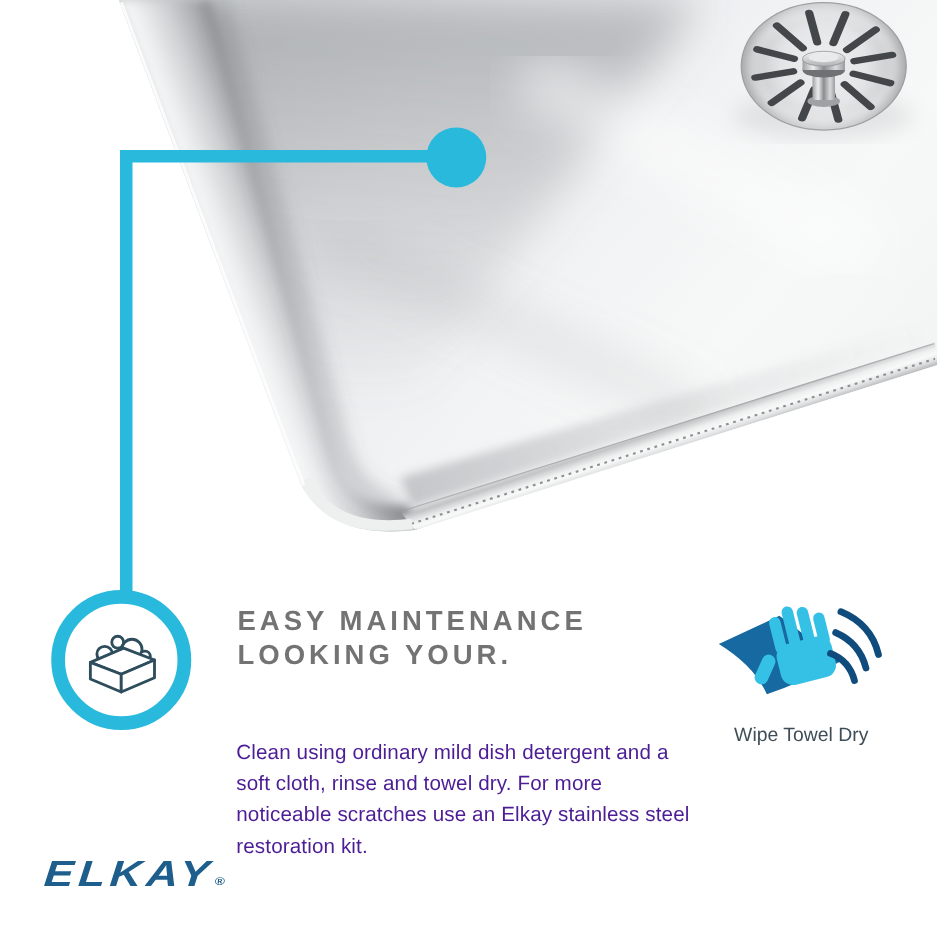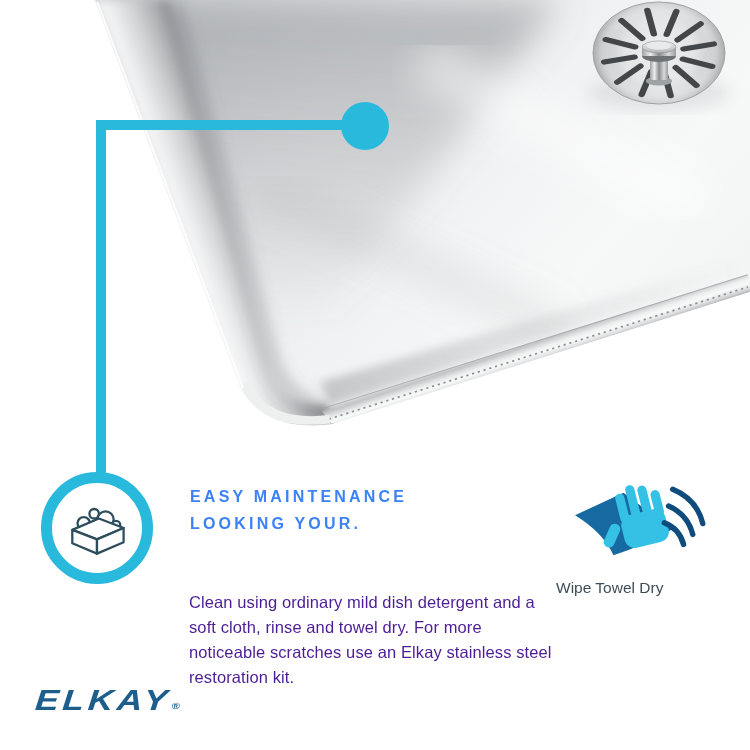--- a/index.html
+++ b/index.html
@@ -13,28 +13,28 @@
   .callout-hline{position:absolute;left:96px;top:120px;width:270px;height:10px;background:#29b9dd;}
   .callout-vline{position:absolute;left:96px;top:120px;width:10px;height:356px;background:#29b9dd;}
   .callout-dot{position:absolute;left:341px;top:102px;width:48px;height:48px;border-radius:50%;background:#29b9dd;}
   .icon-circle{
     position:absolute;left:41px;top:472px;width:112px;height:112px;box-sizing:border-box;
     border:11px solid #29b9dd;border-radius:50%;background:#ffffff;
     display:flex;align-items:center;justify-content:center;
   }
   
   .heading{
-    position:absolute;left:190px;top:483px;color:#3b82f6;font-weight:bold;
-    font-size:16px;line-height:27px;letter-spacing:3.2px;white-space:nowrap;
+    position:absolute;left:190px;top:483px;color:#737373;font-weight:bold;
+    font-size:22px;line-height:27px;letter-spacing:3.2px;white-space:nowrap;
   }
   .body-copy{
     position:absolute;left:189px;top:590px;width:372px;margin:0;
     color:#4c1d95;font-size:16.5px;line-height:25px;letter-spacing:0.1px;
   }
-  .feature{position:absolute;left:556px;top:476px;width:170px;text-align:left;}
+  .feature{position:absolute;left:556px;top:476px;width:170px;text-align:center;}
   .feature-label{margin-top:3px;color:#3f4d57;font-size:15.5px;line-height:17px;}
   .logo{
     position:absolute;left:34px;top:684px;color:#1e5e8c;font-weight:bold;font-style:italic;
     font-size:29px;letter-spacing:3px;transform:scaleX(1.22) skewX(-4deg);transform-origin:left bottom;
     white-space:nowrap;
   }
   .logo .reg{font-size:9px;font-style:normal;letter-spacing:0;vertical-align:1px;margin-left:1px;}
 </style>
 </head>
 <body>

